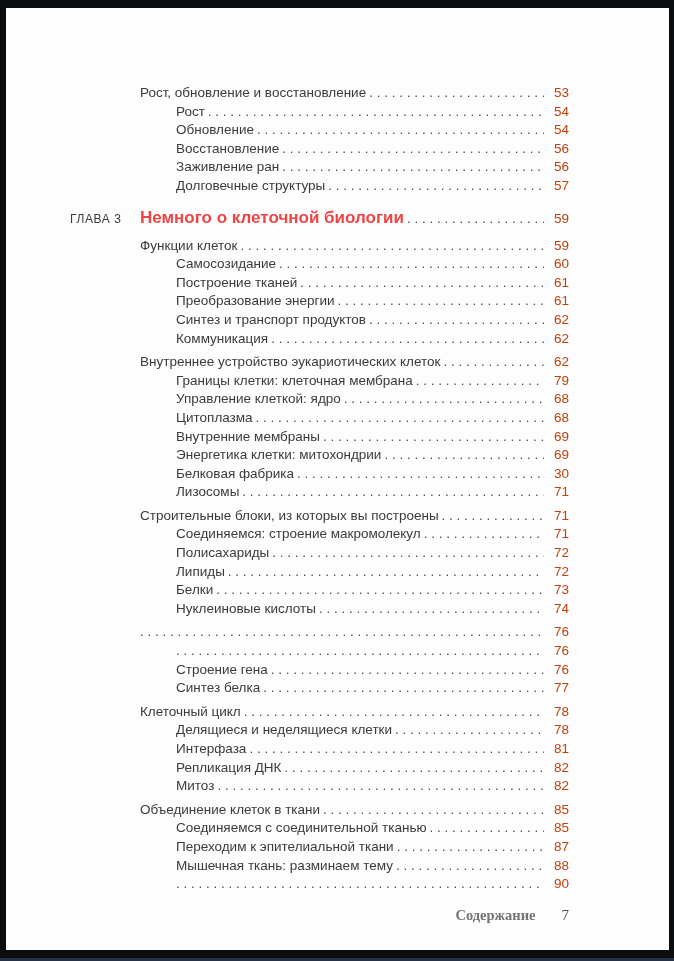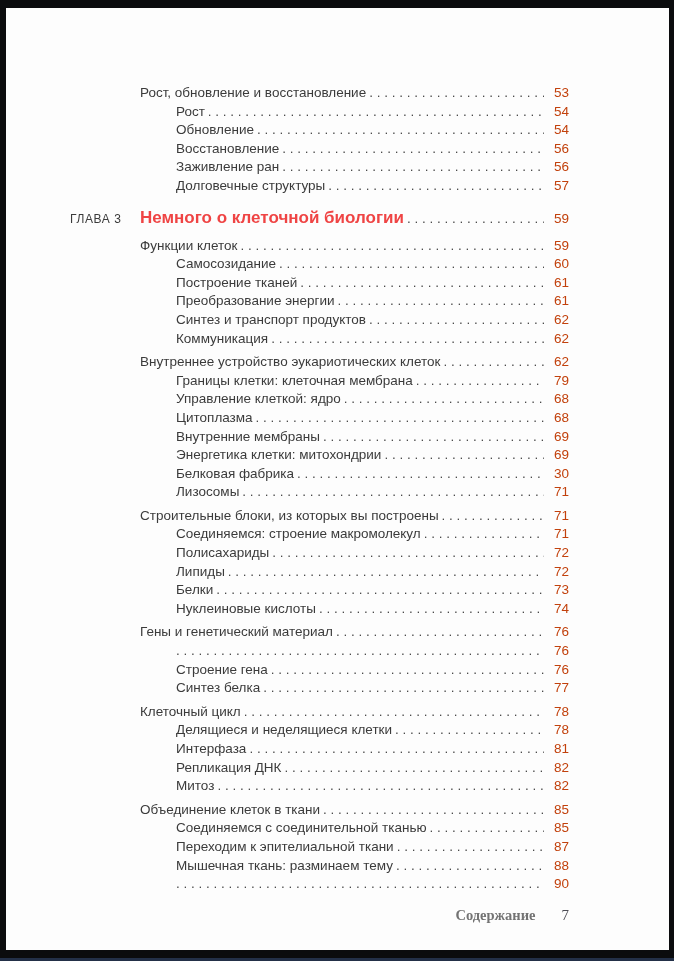--- a/index.html
+++ b/index.html
@@ -212,21 +212,20 @@
     <span class="pagenum">73</span>
   </div>
           <div class="entry l2">
     <span class="label">Нуклеиновые кислоты</span>
     <span class="dots" aria-hidden="true">. . . . . . . . . . . . . . . . . . . . . . . . . . . . . . . . . . . . . . . . . . . . . . . . . . . . . . . . . . . . . . . . . . . . . . . . . . . . . . . . . . . . . . . . . . . . . . . . . . . . . . . . . . . . . . . . . . . . . . . . </span>
     <span class="pagenum">74</span>
   </div>
         </div>
         <div class="group">
           <div class="entry l1">
-    <span class="label">Гены и генетический материал</span>
     <span class="dots" aria-hidden="true">. . . . . . . . . . . . . . . . . . . . . . . . . . . . . . . . . . . . . . . . . . . . . . . . . . . . . . . . . . . . . . . . . . . . . . . . . . . . . . . . . . . . . . . . . . . . . . . . . . . . . . . . . . . . . . . . . . . . . . . . </span>
     <span class="pagenum">76</span>
   </div>
           <div class="entry l2">
     <span class="dots" aria-hidden="true">. . . . . . . . . . . . . . . . . . . . . . . . . . . . . . . . . . . . . . . . . . . . . . . . . . . . . . . . . . . . . . . . . . . . . . . . . . . . . . . . . . . . . . . . . . . . . . . . . . . . . . . . . . . . . . . . . . . . . . . . </span>
     <span class="pagenum">76</span>
   </div>
           <div class="entry l2">
     <span class="label">Строение гена</span>
     <span class="dots" aria-hidden="true">. . . . . . . . . . . . . . . . . . . . . . . . . . . . . . . . . . . . . . . . . . . . . . . . . . . . . . . . . . . . . . . . . . . . . . . . . . . . . . . . . . . . . . . . . . . . . . . . . . . . . . . . . . . . . . . . . . . . . . . . </span>

